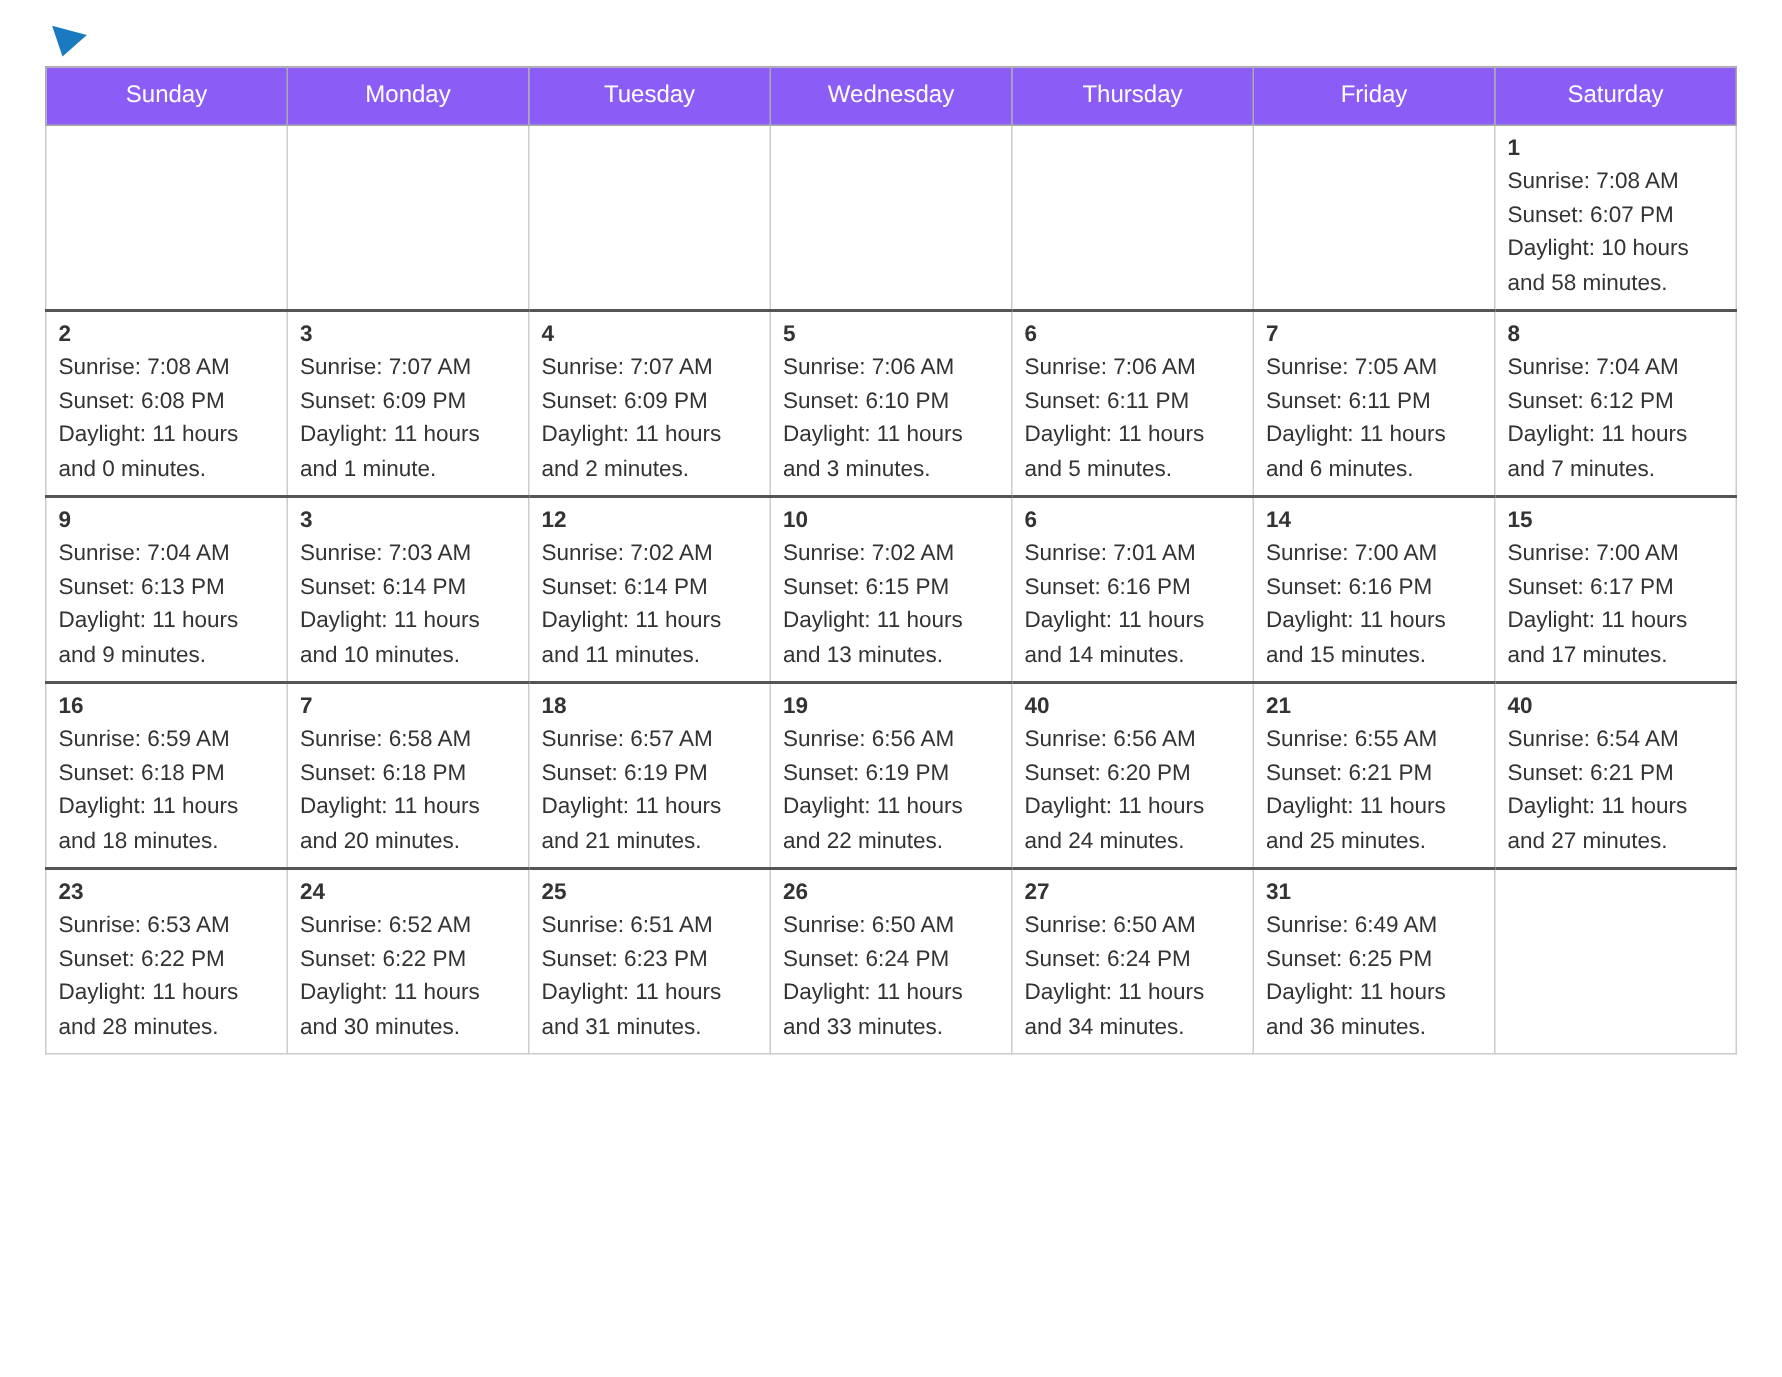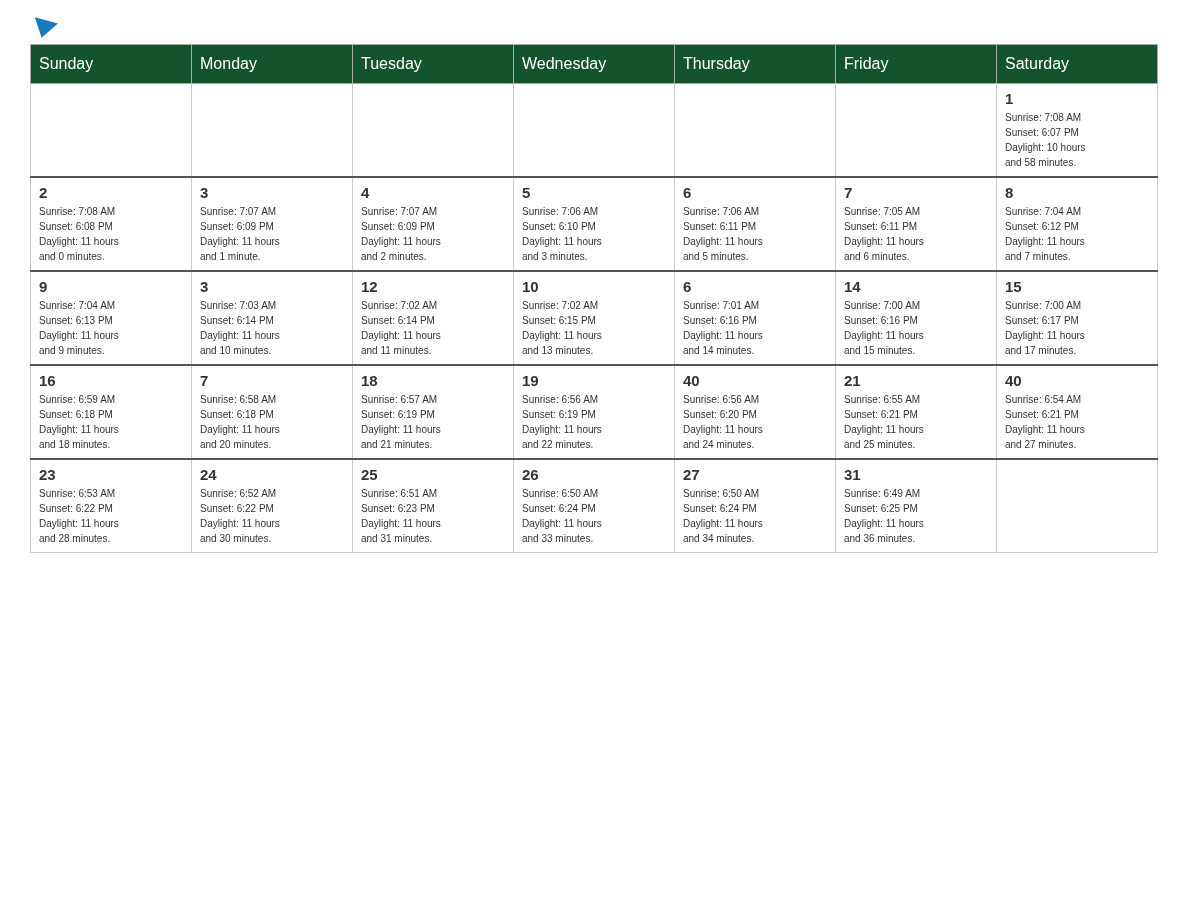--- a/index.html
+++ b/index.html
@@ -60,27 +60,27 @@
       font-size: 22px;
       color: #555;
       margin-top: 4px;
     }
     .calendar {
       width: 100%;
       border-collapse: collapse;
       margin-top: 10px;
     }
     .calendar th {
-      background-color: #14532d;
+      background-color: #8b5cf6;
       color: #fff;
       font-size: 16px;
       font-weight: normal;
       padding: 10px 8px;
       border: 1px solid #aaa;
-      text-align: left;
+      text-align: center;
     }
     .calendar td {
       border: 1px solid #ccc;
       vertical-align: top;
       padding: 6px 8px;
       width: 14.28%;
       min-height: 100px;
       font-size: 13px;
       color: #333;
       background: #fff;
@@ -88,21 +88,21 @@
     .calendar td.empty {
       background: #fff;
     }
     .day-number {
       font-size: 15px;
       font-weight: bold;
       display: block;
       margin-bottom: 3px;
     }
     .day-info {
-      font-size: 10px;
+      font-size: 15px;
       line-height: 1.5;
       color: #333;
     }
     .week-row td {
       border-top: 2px solid #555;
     }
     .calendar tbody tr:first-child td {
       border-top: 1px solid #ccc;
     }
   </style>

